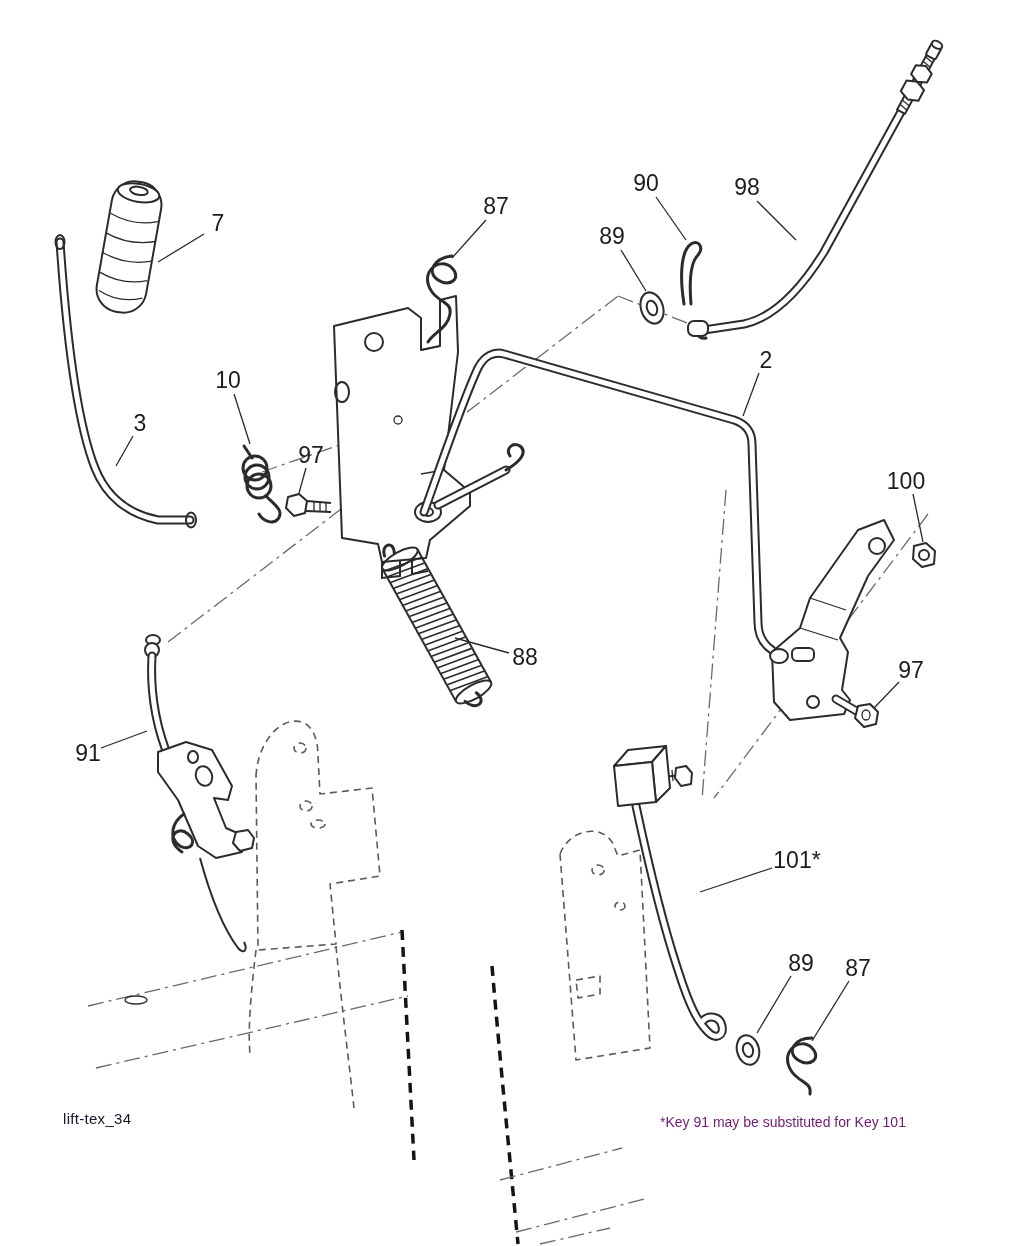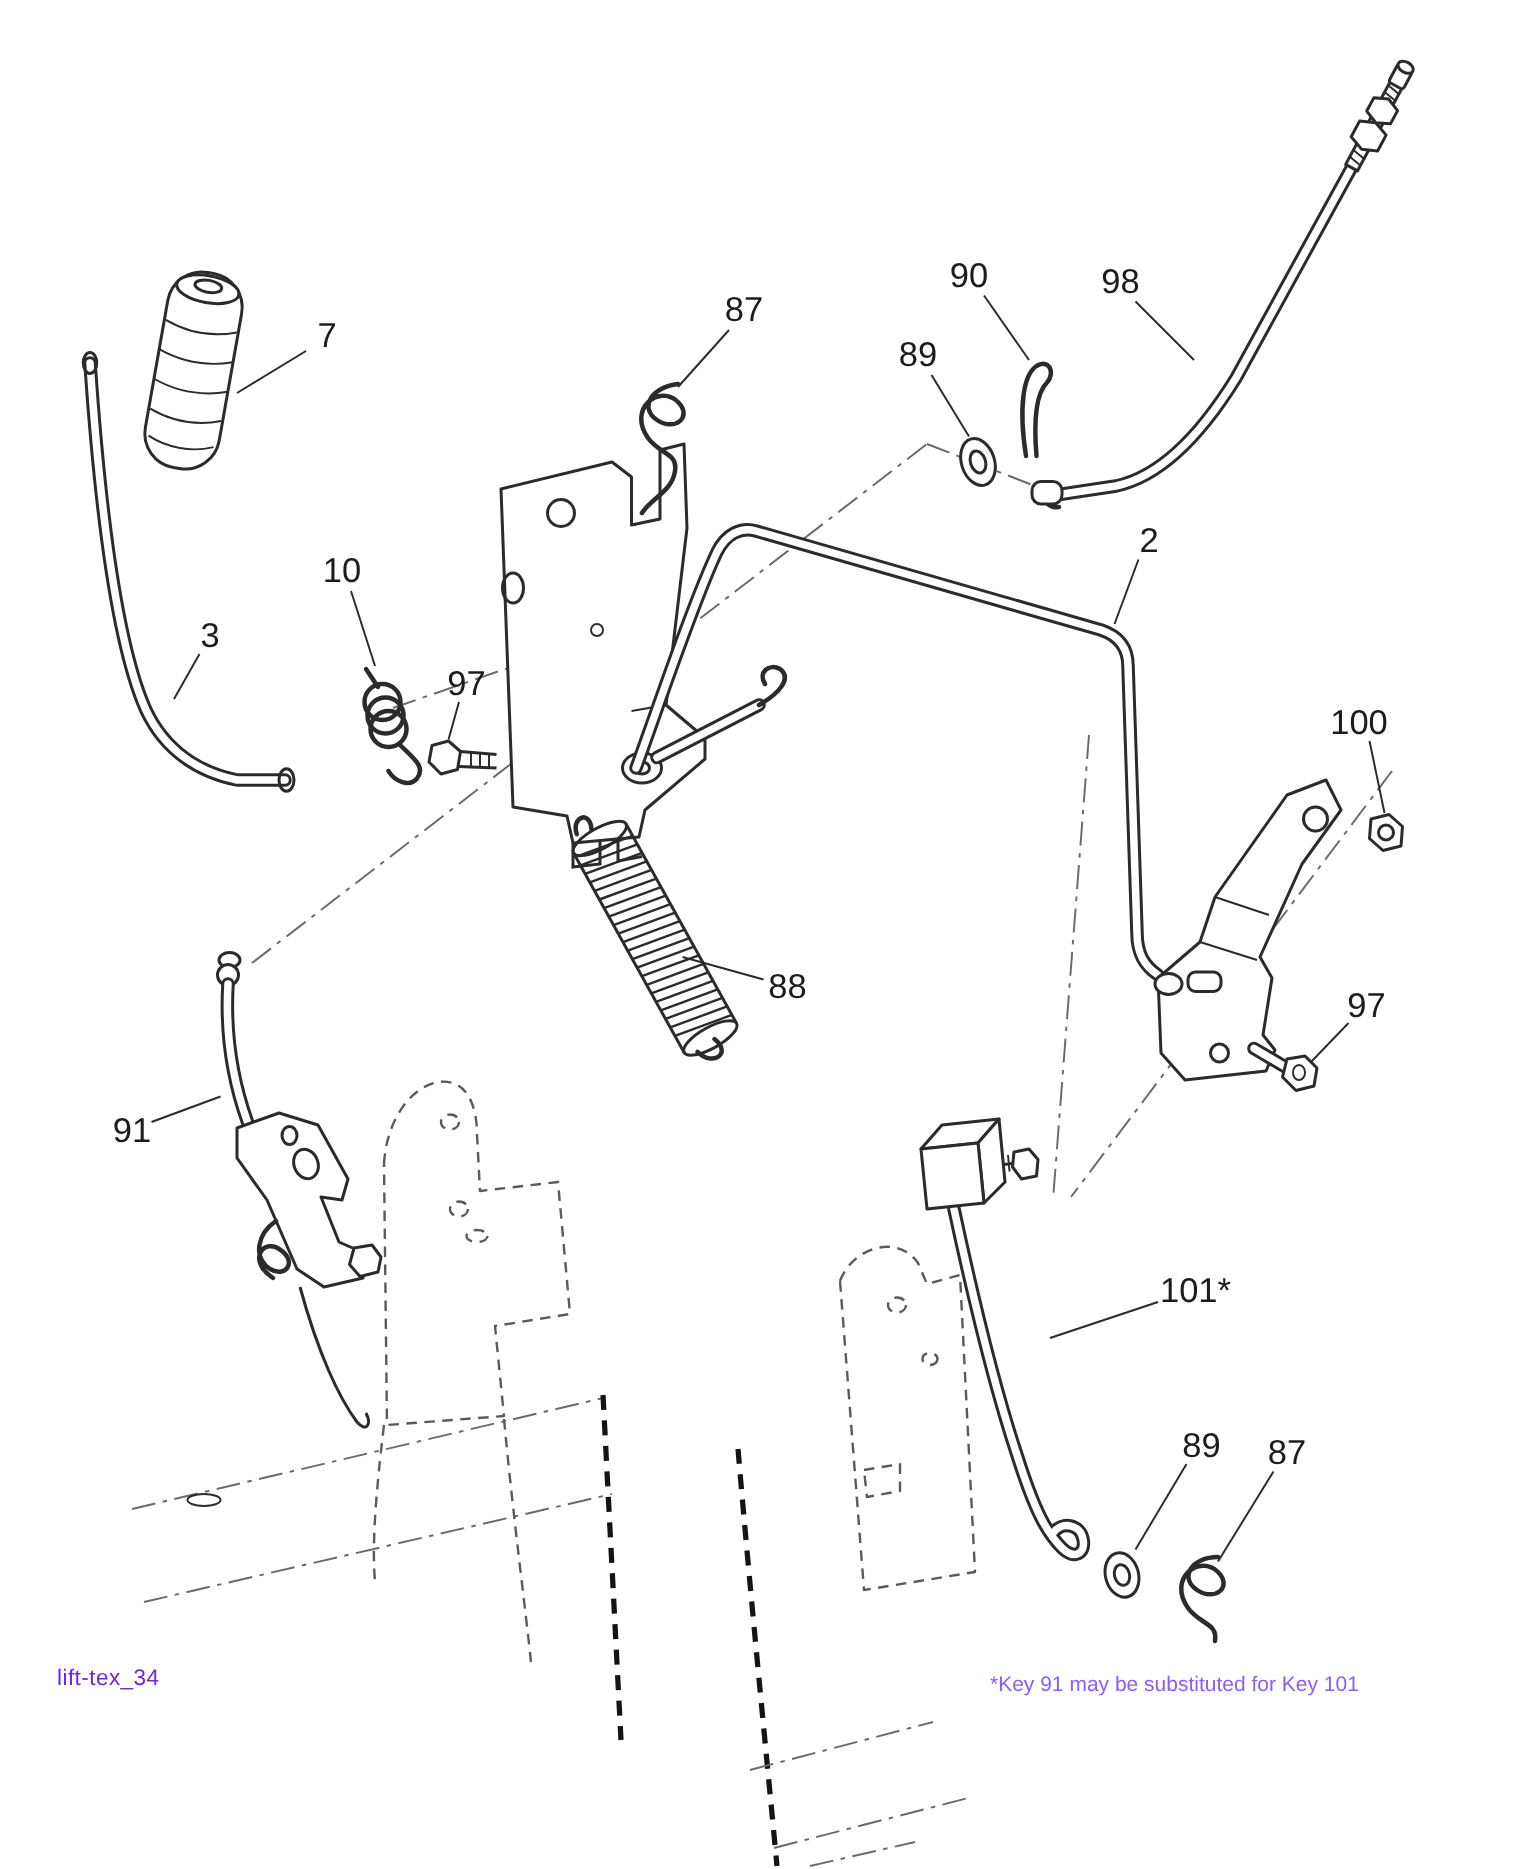--- a/index.html
+++ b/index.html
@@ -25,26 +25,26 @@
   .coil line{stroke:#2b2b2b;stroke-width:1.6;}
 
   .callout-text{
     font-family:"Liberation Sans", sans-serif;
     font-size:23px;fill:#1c1c1c;
     text-anchor:middle;dominant-baseline:central;
   }
   .leader{stroke:#2a2a2a;stroke-width:1.3;}
 
   .footer-left{
-    position:absolute;left:38px;top:1110px;
-    font-size:15px;color:#6d28d9;letter-spacing:.3px;
+    position:absolute;left:63px;top:1110px;
+    font-size:15px;color:#0f172a;letter-spacing:.3px;
   }
   .footer-note{
     position:absolute;left:660px;top:1114px;
-    font-size:14px;color:#8b5cf6;
+    font-size:14px;color:#701a75;
   }
 </style>
 </head>
 <body>
 
 <div class="canvas">
   <svg id="diagram-svg" width="1024" height="1246" viewBox="0 0 1024 1246">
 
     <g>
       <line class="dashdot" x1="168" y1="642" x2="618" y2="296"></line>

